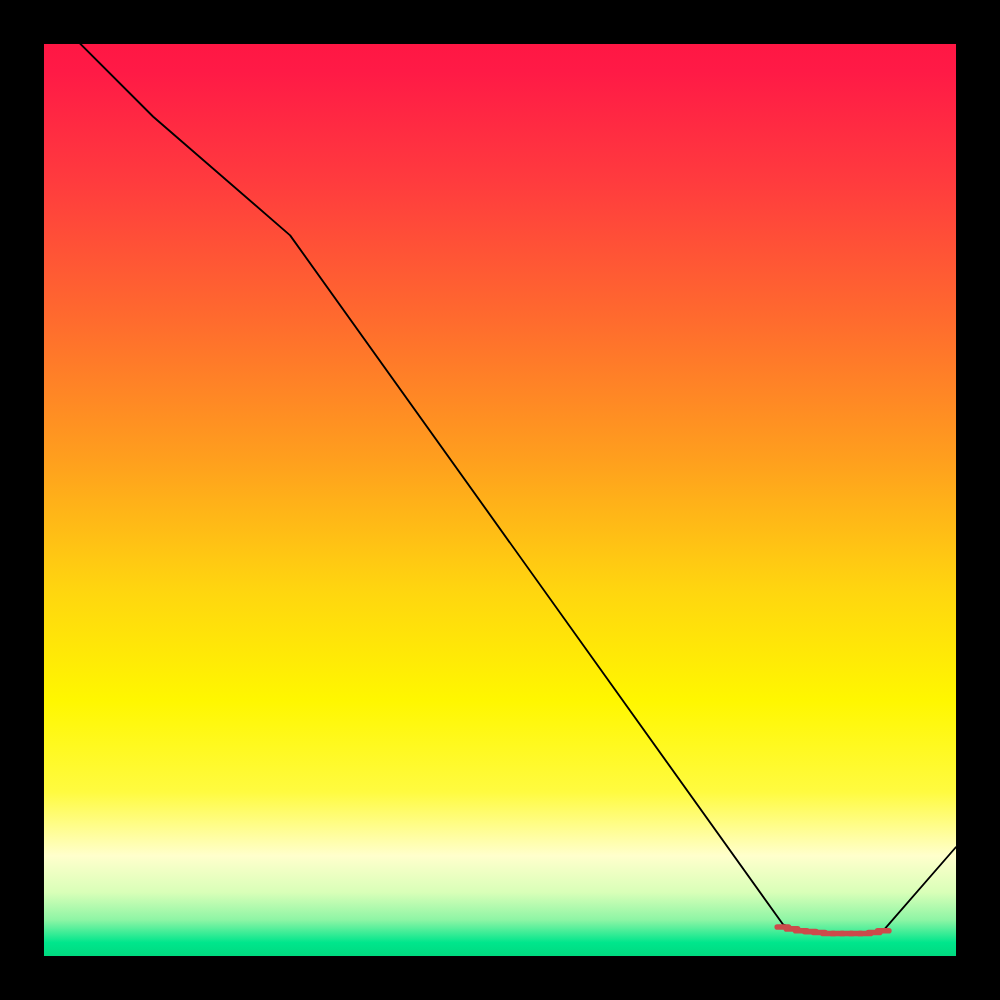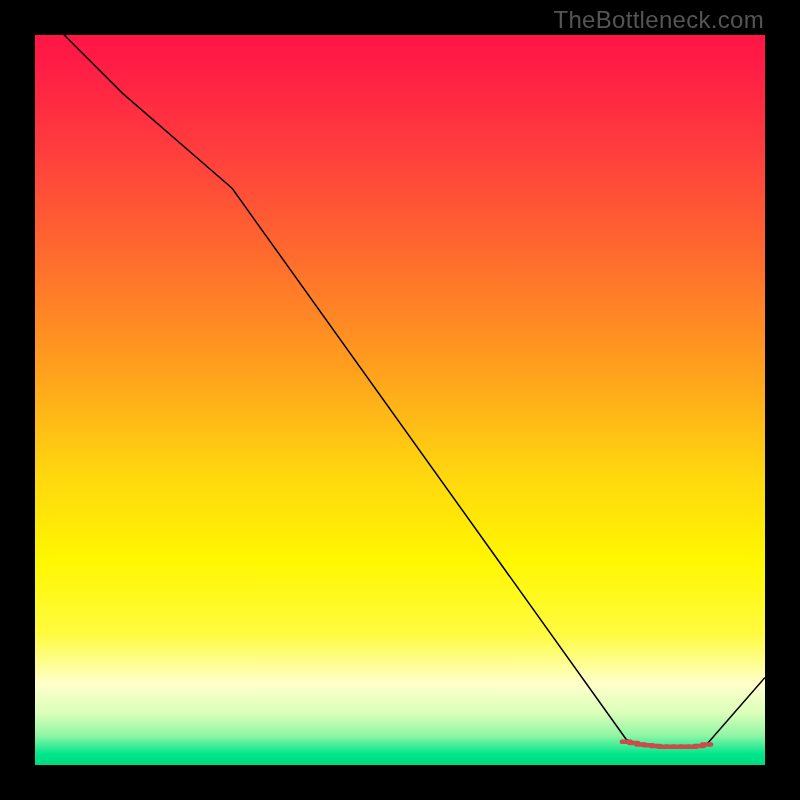--- a/index.html
+++ b/index.html
@@ -41,21 +41,20 @@
     font-size: 24px;
     font-weight: 500;
     letter-spacing: 0.3px;
   }
 </style>
 </head>
 <body>
 
 <div class="stage">
 
-  <div class="watermark">TheBottleneck.com</div>
 
   <div class="plot-area">
     <svg class="gradient-bg" viewBox="0 0 730 730" preserveAspectRatio="none">
       <defs>
         <linearGradient id="heat" x1="0" y1="0" x2="0" y2="1">
             <stop offset="0.00%" stop-color="#ff1744"></stop>
             <stop offset="3.00%" stop-color="#ff1a46"></stop>
             <stop offset="15.00%" stop-color="#ff3b3e"></stop>
             <stop offset="30.00%" stop-color="#ff6a2e"></stop>
             <stop offset="45.00%" stop-color="#ff9d1e"></stop>

